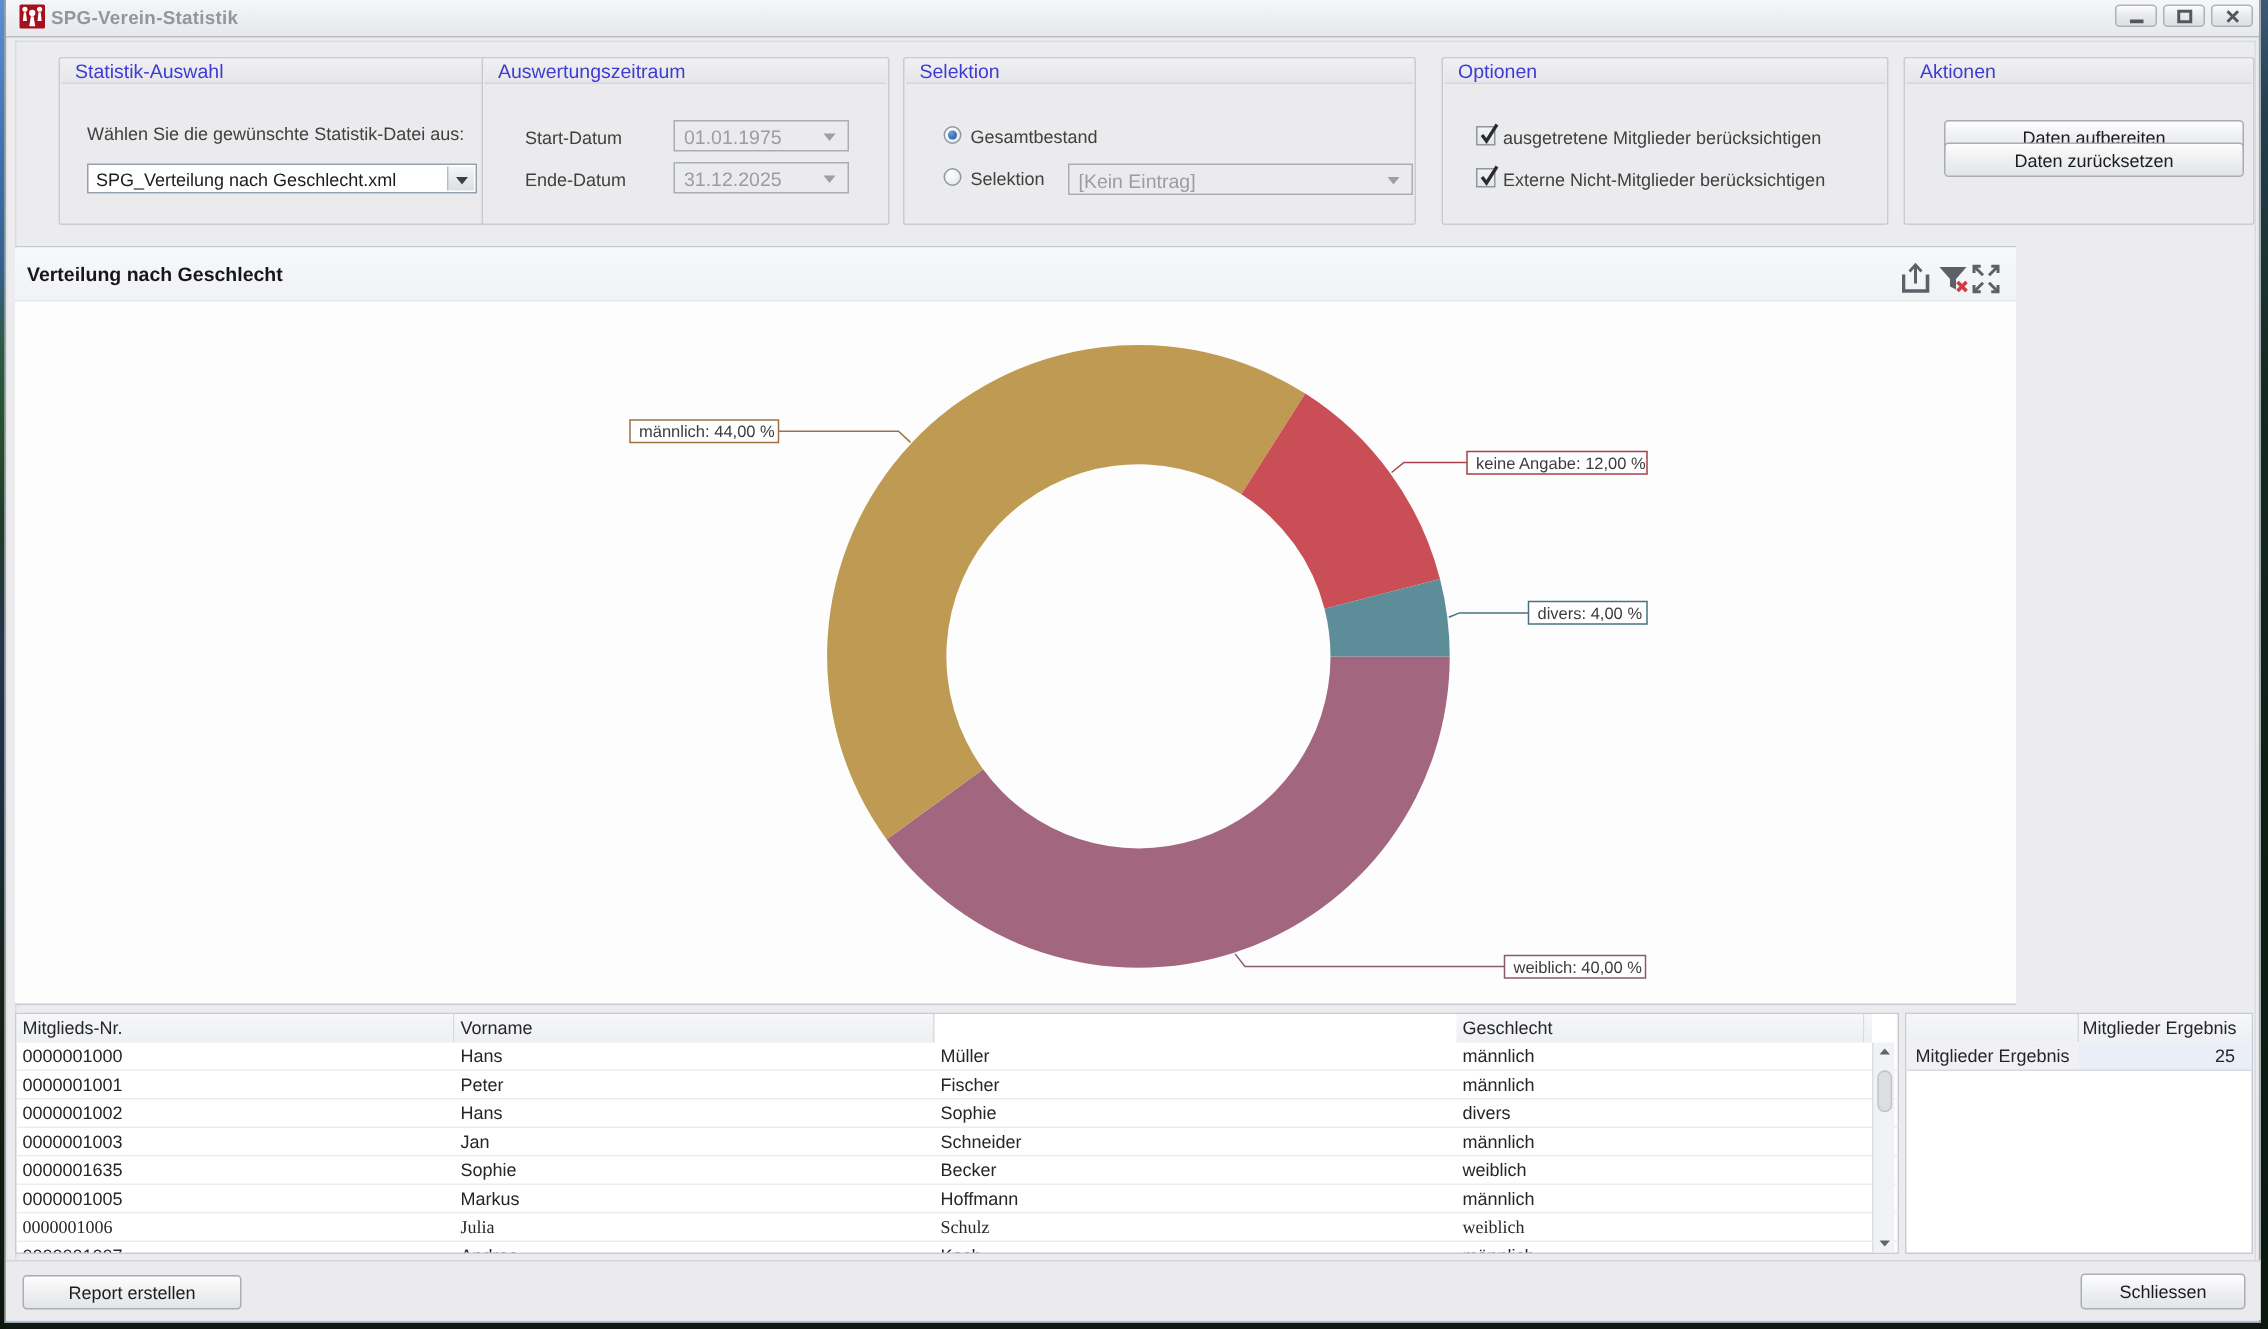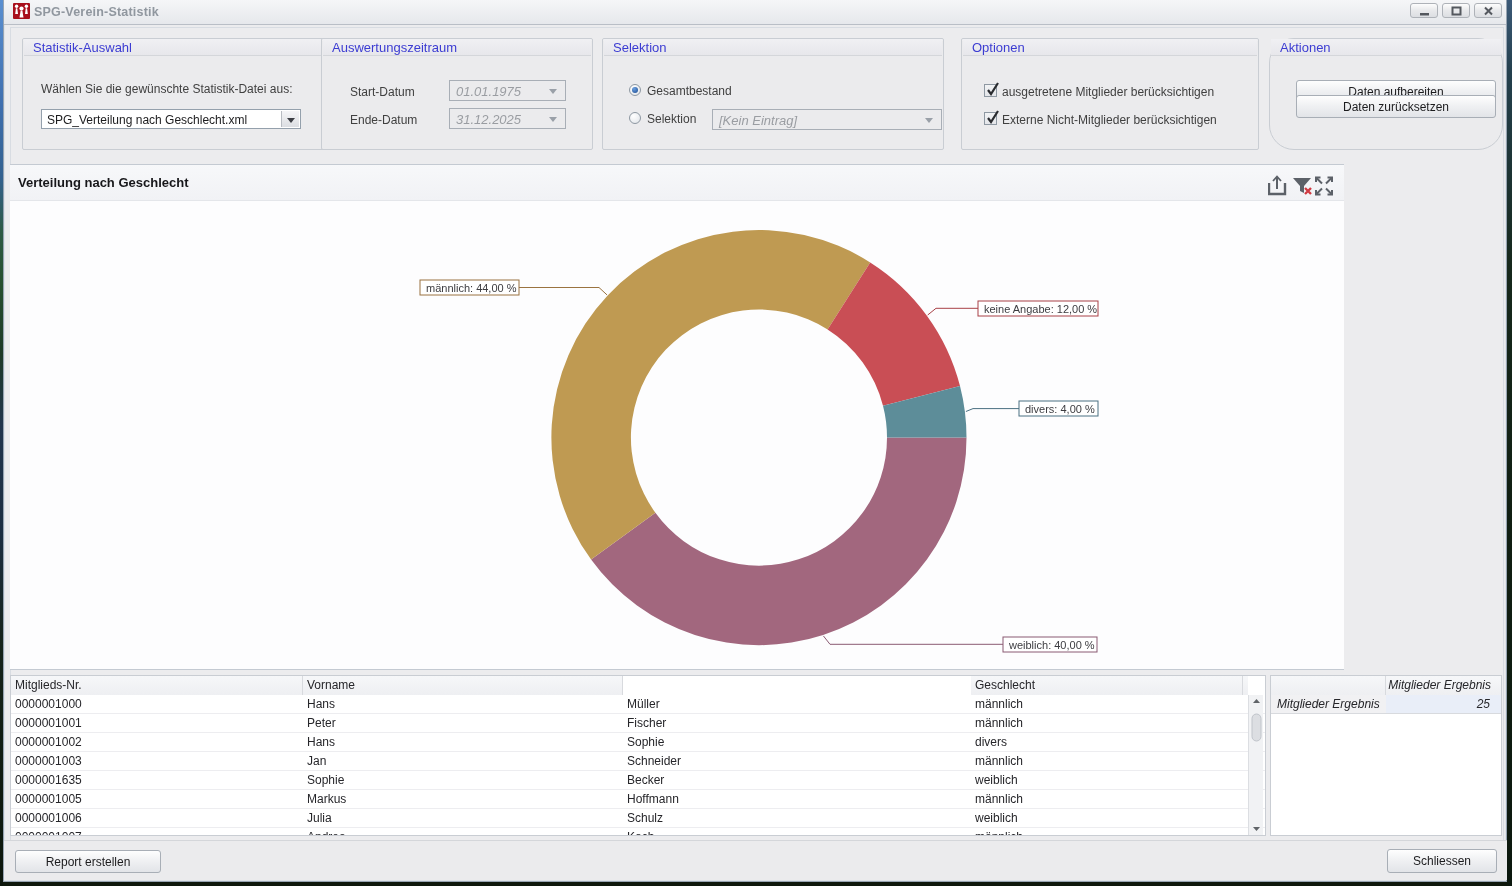--- a/index.html
+++ b/index.html
@@ -14,38 +14,38 @@
 #contframe{position:absolute;left:7px;top:27px;width:1494px;height:851px;border:1px solid #d8dce2;border-bottom:none;background:#ececee;}
 .grp{position:absolute;top:38px;height:112px;background:#ebebed;border:1px solid #c9cdd3;border-radius:2px;box-shadow:inset 0 1px 0 #f8f8fa;}
 .grphead{position:absolute;left:1px;right:1px;top:0;height:17px;background:linear-gradient(#f0f0f3,#e7e7eb);border-bottom:1px solid #d4d6da;}
 .grptitle{position:absolute;left:9px;top:1px;font-size:13px;color:#3c3cd2;}
 .lbl{position:absolute;font-size:12px;color:#404040;}
 .combo{position:absolute;background:#fff;border:1px solid #94a0ac;height:20px;font-size:12px;color:#1c1c1e;}
 .combo .cbtxt{position:absolute;left:5px;top:3px;}
 .cbbtn{position:absolute;right:1px;top:1px;bottom:1px;width:18px;background:linear-gradient(#f5f5f7,#dcdee2);border-left:1px solid #b8bcc2;}
 .cbbtn:after{content:"";position:absolute;left:5px;top:7px;border-left:4px solid transparent;border-right:4px solid transparent;border-top:5px solid #3c3e44;}
 .dcombo{position:absolute;background:#ebebed;border:1px solid #a8aeb6;height:21px;font-size:12px;color:#9a9da2;}
-.dcombo .cbtxt{position:absolute;left:6px;top:3px;font-size:13px;font-style:italic;}
+.dcombo .cbtxt{position:absolute;left:6px;top:3px;font-size:13px;}
 .dcombo:after{content:"";position:absolute;right:8px;top:8px;border-left:4px solid transparent;border-right:4px solid transparent;border-top:5px solid #9aa0a8;}
 .radio{position:absolute;width:12px;height:12px;border-radius:50%;border:1px solid #8e98a2;background:radial-gradient(circle at 35% 30%,#ffffff,#dfe3e8);}
 .radio.sel:after{content:"";position:absolute;left:2px;top:2px;width:6px;height:6px;border-radius:50%;background:radial-gradient(circle at 35% 30%,#6aa0e0,#1c4a90);}
 .check{position:absolute;width:13px;height:13px;border:1px solid #8e98a2;background:linear-gradient(#f2f3f5,#e4e6ea);}
 .check svg{position:absolute;left:-1px;top:-4px;}
 .btn{position:absolute;background:linear-gradient(#fefefe,#f0f1f3 45%,#e2e4e8);border:1px solid #a8aeb6;border-radius:3px;font-size:12px;color:#1c1c1e;text-align:center;}
 #chartpanel{position:absolute;left:7px;top:164px;width:1334px;height:506px;background:#fdfdfe;border-top:1px solid #c4cad2;border-bottom:1px solid #c4cad2;}
 #chead{position:absolute;left:0;top:0;width:100%;height:36px;background:linear-gradient(#f7f8fa,#f1f2f5);border-bottom:1px solid #e4e6ea;}
 #ctitle{position:absolute;left:8px;top:10px;font-size:13px;font-weight:bold;color:#17171a;}
 #chartsvg{position:absolute;left:0;top:0;}
 #tbl{position:absolute;left:7px;top:675px;width:1256px;height:161px;background:#fff;border:1px solid #c9cdd3;overflow:hidden;}
 .th{position:absolute;top:0;height:19px;background:linear-gradient(#f6f7f9,#eeeff2);border-right:1px solid #d8dade;font-size:12px;color:#26262a;}
 .th span{position:absolute;left:6px;top:2px;}
 .tr{position:absolute;height:19px;border-bottom:1px solid #ededf0;font-size:12px;color:#26262a;width:100%;}
 .td{position:absolute;top:2px;}
 #sbar{position:absolute;left:1237px;top:19px;width:15px;height:140px;background:#f1f2f4;border-left:1px solid #dcdee2;}
-#rpanel{position:absolute;left:1267px;top:675px;width:232px;height:161px;background:#fff;border:1px solid #c9cdd3;font-style:italic;}
+#rpanel{position:absolute;left:1267px;top:675px;width:232px;height:161px;background:#fff;border:1px solid #c9cdd3;}
 #botbar{position:absolute;left:1px;top:840px;width:1503px;height:40px;background:#ebebed;border-top:1px solid #d4d6da;}
 </style></head>
 <body>
 <div id="deskL"></div>
 <div id="deskR"></div>
 <div id="win">
   <div id="titlebar">
     <div id="appicon">
       <svg width="17" height="16" viewBox="0 0 17 16">
         <g fill="#fff">
@@ -70,21 +70,21 @@
         </svg>
       </div>
     <div class="winbtn" style="right:4px;">
         <svg width="28" height="15">
           <path d="M10 3.5 L17 10.5 M17 3.5 L10 10.5" stroke="#54585e" stroke-width="2"></path>
         </svg>
       </div>
   </div>
   <div id="contframe"></div>
 
-  <div class="grp" style="left:19px;width:338px;">
+  <div class="grp" style="left:36px;width:338px;">
     <div class="grphead">
         <div class="grptitle">Statistik-Auswahl</div>
       </div>
     <div class="lbl" style="left:18px;top:43px;">Wählen Sie die gewünschte Statistik-Datei aus:</div>
     <div class="combo" style="left:18px;top:70px;width:260px;">
         <span class="cbtxt">SPG_Verteilung nach Geschlecht.xml</span>
         <span class="cbbtn"></span>
       </div>
   </div>
   <div class="grp" style="left:318px;width:272px;">
@@ -122,21 +122,21 @@
         </svg>
       </div>
     <div class="lbl" style="left:40px;top:46px;">ausgetretene Mitglieder berücksichtigen</div>
     <div class="check" style="left:22px;top:73px;">
         <svg width="18" height="18">
           <path d="M4 9 L7 13 L14 2" stroke="#2a2c30" stroke-width="2.2" fill="none"></path>
         </svg>
       </div>
     <div class="lbl" style="left:40px;top:74px;">Externe Nicht-Mitglieder berücksichtigen</div>
   </div>
-  <div class="grp" style="left:1266px;width:234px;border-radius:25px;">
+  <div class="grp" style="left:1266px;width:234px;">
     <div class="grphead">
         <div class="grptitle">Aktionen</div>
       </div>
     <div class="btn" style="left:26px;top:41px;width:200px;height:23px;line-height:22px;">Daten aufbereiten</div>
     <div class="btn" style="left:26px;top:56px;width:200px;height:23px;line-height:22px;">Daten zurücksetzen</div>
   </div>
 
   <div id="chartpanel">
     <div id="chead">
       <div id="ctitle">Verteilung nach Geschlecht</div>
@@ -234,21 +234,21 @@
           <span class="td" style="left:296px;">Sophie</span>
           <span class="td" style="left:616px;">Becker</span>
           <span class="td" style="left:964px;">weiblich</span>
         </div>
       <div class="tr" style="top:114px;">
           <span class="td" style="left:4px;">0000001005</span>
           <span class="td" style="left:296px;">Markus</span>
           <span class="td" style="left:616px;">Hoffmann</span>
           <span class="td" style="left:964px;">männlich</span>
         </div>
-      <div class="tr" style="top:133px;">
+      <div class="tr" style="top:133px;font-family:Liberation Serif, serif;">
           <span class="td" style="left:4px;">0000001006</span>
           <span class="td" style="left:296px;">Julia</span>
           <span class="td" style="left:616px;">Schulz</span>
           <span class="td" style="left:964px;">weiblich</span>
         </div>
       <div class="tr" style="top:152px;">
           <span class="td" style="left:4px;">0000001007</span>
           <span class="td" style="left:296px;">Andrea</span>
           <span class="td" style="left:616px;">Koch</span>
           <span class="td" style="left:964px;">männlich</span>

